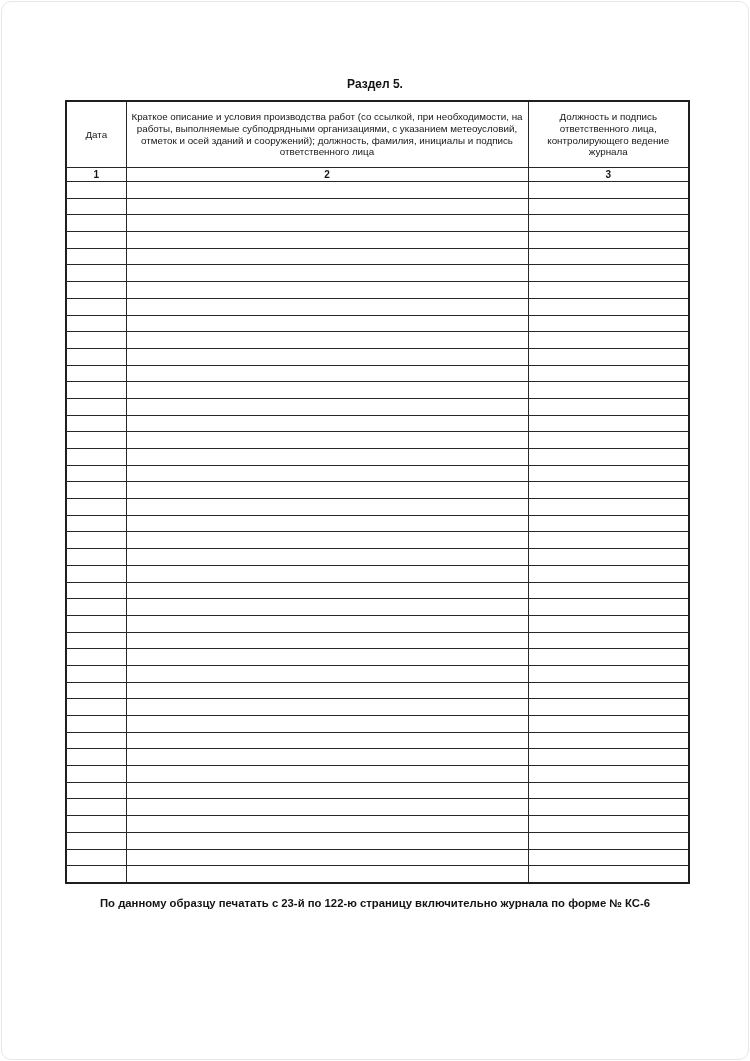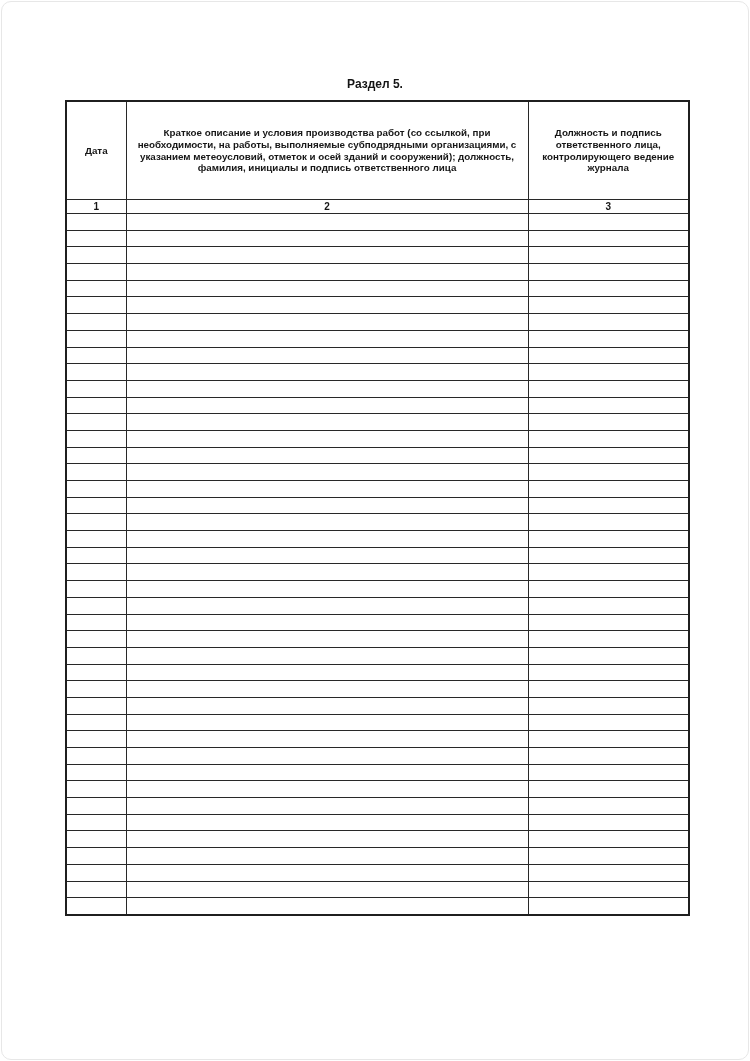--- a/index.html
+++ b/index.html
@@ -39,26 +39,26 @@
     table-layout: fixed;
     border: 2px solid #1f1f1f;
   }
   table.works-table th, table.works-table td {
     border: 1.6px solid #282828;
     padding: 0;
     background: #ffffff;
   }
   tr.header-row th {
     height: 61px;
-    font-weight: bold;
+    font-weight: normal;
     font-size: 9.8px;
     line-height: 11.6px;
     text-align: center;
     vertical-align: middle;
-    padding: 18px 4px;
+    padding: 2px 4px;
     color: #161616;
   }
   tr.number-row th {
     height: 13px;
     font-weight: bold;
     font-size: 10px;
     line-height: 12px;
     text-align: center;
     vertical-align: middle;
     color: #161616;
@@ -310,15 +310,16 @@
             <td></td>
           </tr>
           <tr>
             <td></td>
             <td></td>
             <td></td>
           </tr>
         </tbody>
     </table>
 
+    <div class="footer-note">По данному образцу печатать с 23-й по 122-ю страницу включительно журнала по форме № КС-6</div>
 
   </div>
 </div>
 
 </body></html>

